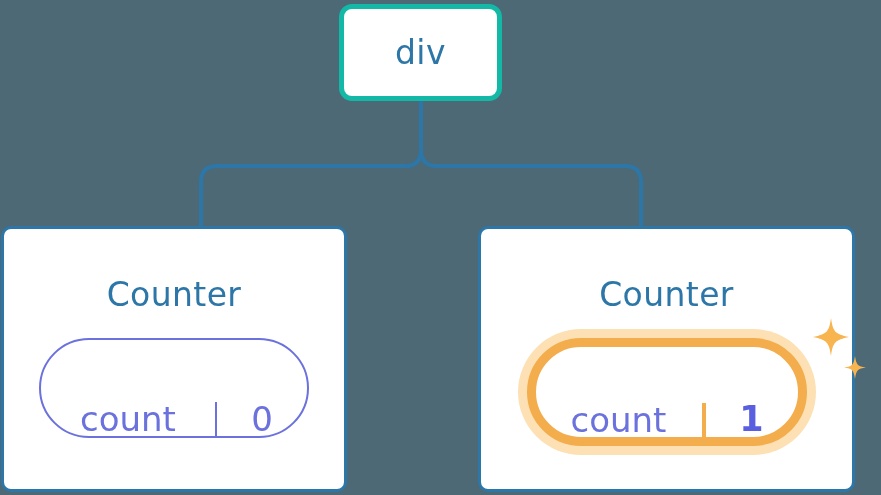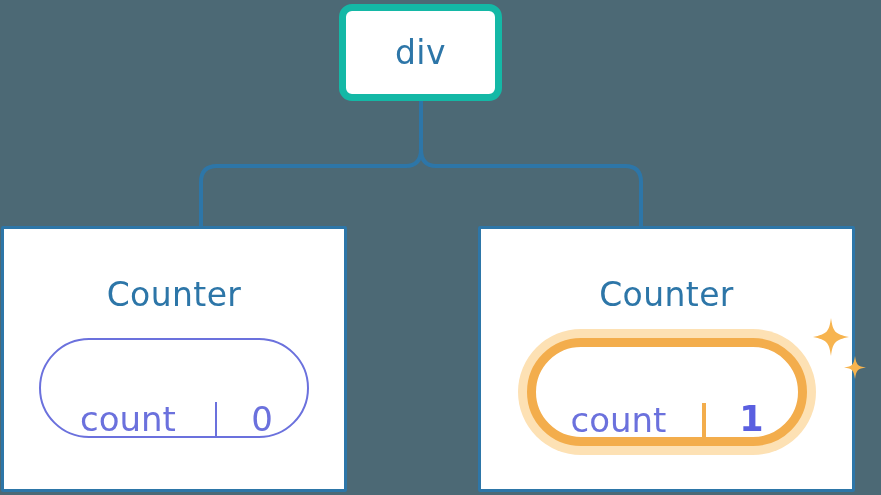--- a/index.html
+++ b/index.html
@@ -29,40 +29,40 @@
 
   
   .node-root {
     position: absolute;
     left: 339px;
     top: 4px;
     width: 163px;
     height: 97px;
     box-sizing: border-box;
     background: #ffffff;
-    border: 7px solid #14b8a6;
+    border: 5px solid #14b8a6;
     border-radius: 13px;
     display: flex;
     align-items: center;
     justify-content: center;
   }
   .node-root-label {
     font-size: 33px;
     color: #2d76a8;
     letter-spacing: 0.5px;
     line-height: 1;
   }
 
   
   .card {
     position: absolute;
     box-sizing: border-box;
     background: #ffffff;
     border: 3px solid #2d76a8;
-    border-radius: 2px;
+    border-radius: 10px;
     display: flex;
     flex-direction: column;
     align-items: center;
   }
   .card-left {
     left: 1px;
     top: 226px;
     width: 346px;
     height: 266px;
   }

